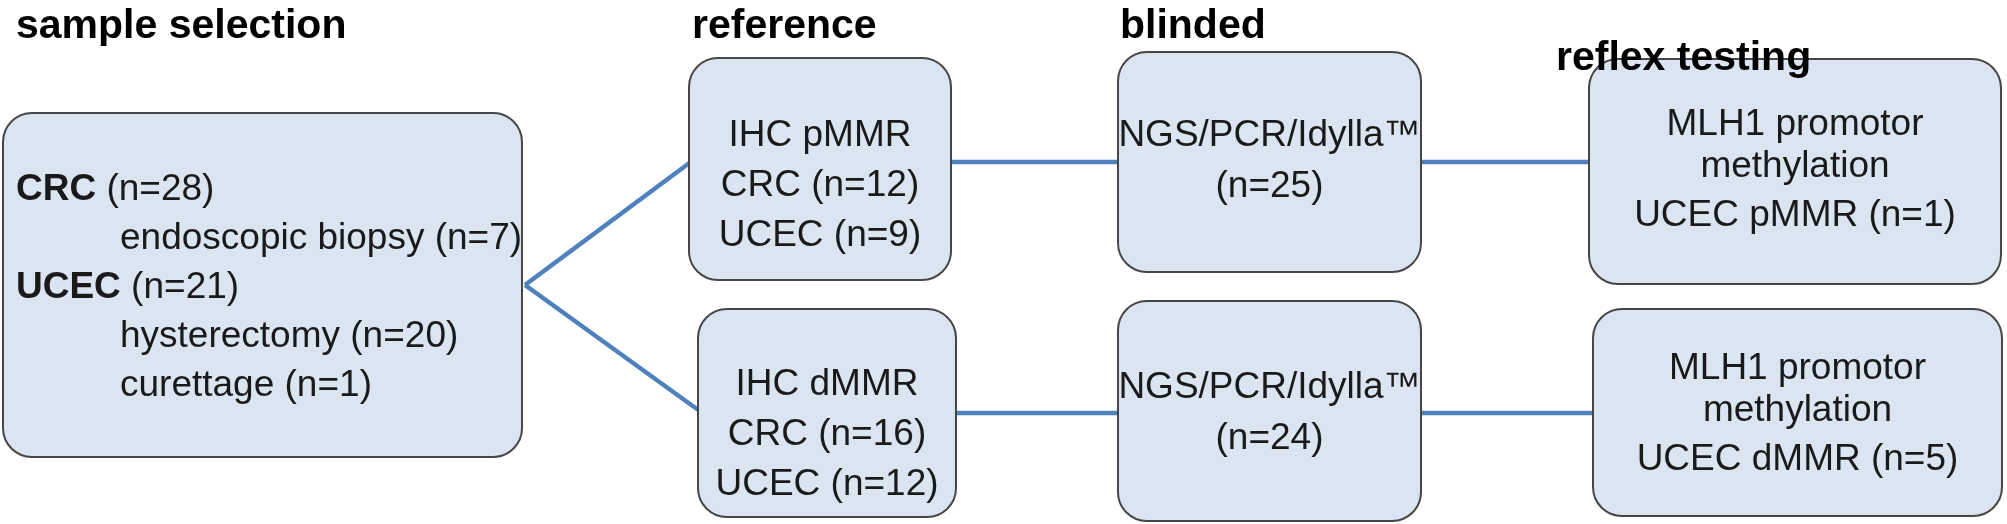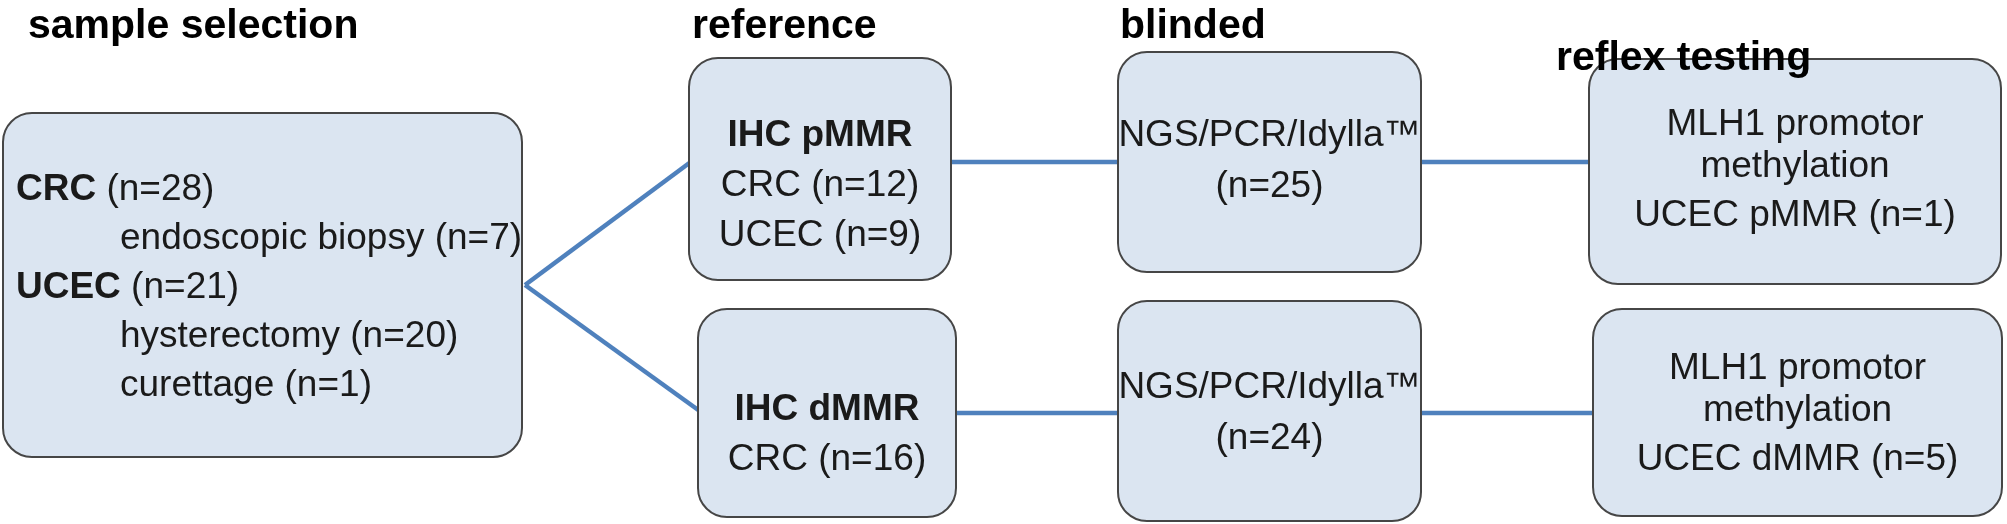--- a/index.html
+++ b/index.html
@@ -42,37 +42,37 @@
     display: flex;
     flex-direction: column;
     justify-content: center;
     color: var(--text, #1a1a1a);
     font-size: 37px;
   }
   .node.centered { align-items: center; text-align: center; }
   .sample-line { line-height: 49px; white-space: nowrap; padding-left: 12px; }
   .sample-line.indent { padding-left: 116px; }
   .bold { font-weight: bold; }
-  .ref-title { line-height: 50px; font-weight: bold; white-space: nowrap; margin-top: 40px; }
+  .ref-title { line-height: 50px; font-weight: normal; white-space: nowrap; margin-top: 40px; }
   .ref-line  { line-height: 50px; white-space: nowrap; }
   .ngs-line  { line-height: 51px; white-space: nowrap; }
   .mlh-test   { line-height: 42px; max-width: 320px; }
   .mlh-result { line-height: 42px; margin-top: 7px; white-space: nowrap; }
 
   
   #box-sample { left: 2px;    top: 112px; width: 521px; height: 346px; }
   #box-pmmr   { left: 688px;  top: 57px;  width: 264px; height: 224px; padding-bottom: 10px; }
   #box-dmmr   { left: 697px;  top: 308px; width: 260px; height: 210px; }
   #box-ngs-top    { left: 1117px; top: 51px;  width: 305px; height: 222px; padding-bottom: 6px; }
   #box-ngs-bottom { left: 1117px; top: 300px; width: 305px; height: 222px; }
   #box-mlh-top    { left: 1588px; top: 58px;  width: 414px; height: 227px; padding-bottom: 6px; }
   #box-mlh-bottom { left: 1592px; top: 308px; width: 411px; height: 209px; }
 
   
-  #hdr-sample { left: 28px; }
+  #hdr-sample { left: 16px; }
   #hdr-reference { left: 692px; }
   #hdr-blinded { left: 1120px; }
   #hdr-reflex { left: 1556px; margin-top: 32px; }
 </style>
 </head>
 <body>
 
 <div class="canvas">
 
   <svg class="connector-layer" viewBox="0 0 2007 524" xmlns="http://www.w3.org/2000/svg">
@@ -103,20 +103,21 @@
 
   <div id="box-pmmr" class="node centered">
     <div class="ref-title">IHC pMMR</div>
     <div class="ref-line">CRC (n=12)</div>
     <div class="ref-line">UCEC (n=9)</div>
   </div>
 
   <div id="box-dmmr" class="node centered">
     <div class="ref-title">IHC dMMR</div>
     <div class="ref-line">CRC (n=16)</div>
+    <div class="ref-line">UCEC (n=12)</div>
   </div>
 
   <div id="box-ngs-top" class="node centered">
     <div class="ngs-line">NGS/PCR/Idylla™</div>
     <div class="ngs-line">(n=25)</div>
   </div>
 
   <div id="box-ngs-bottom" class="node centered">
     <div class="ngs-line">NGS/PCR/Idylla™</div>
     <div class="ngs-line">(n=24)</div>

